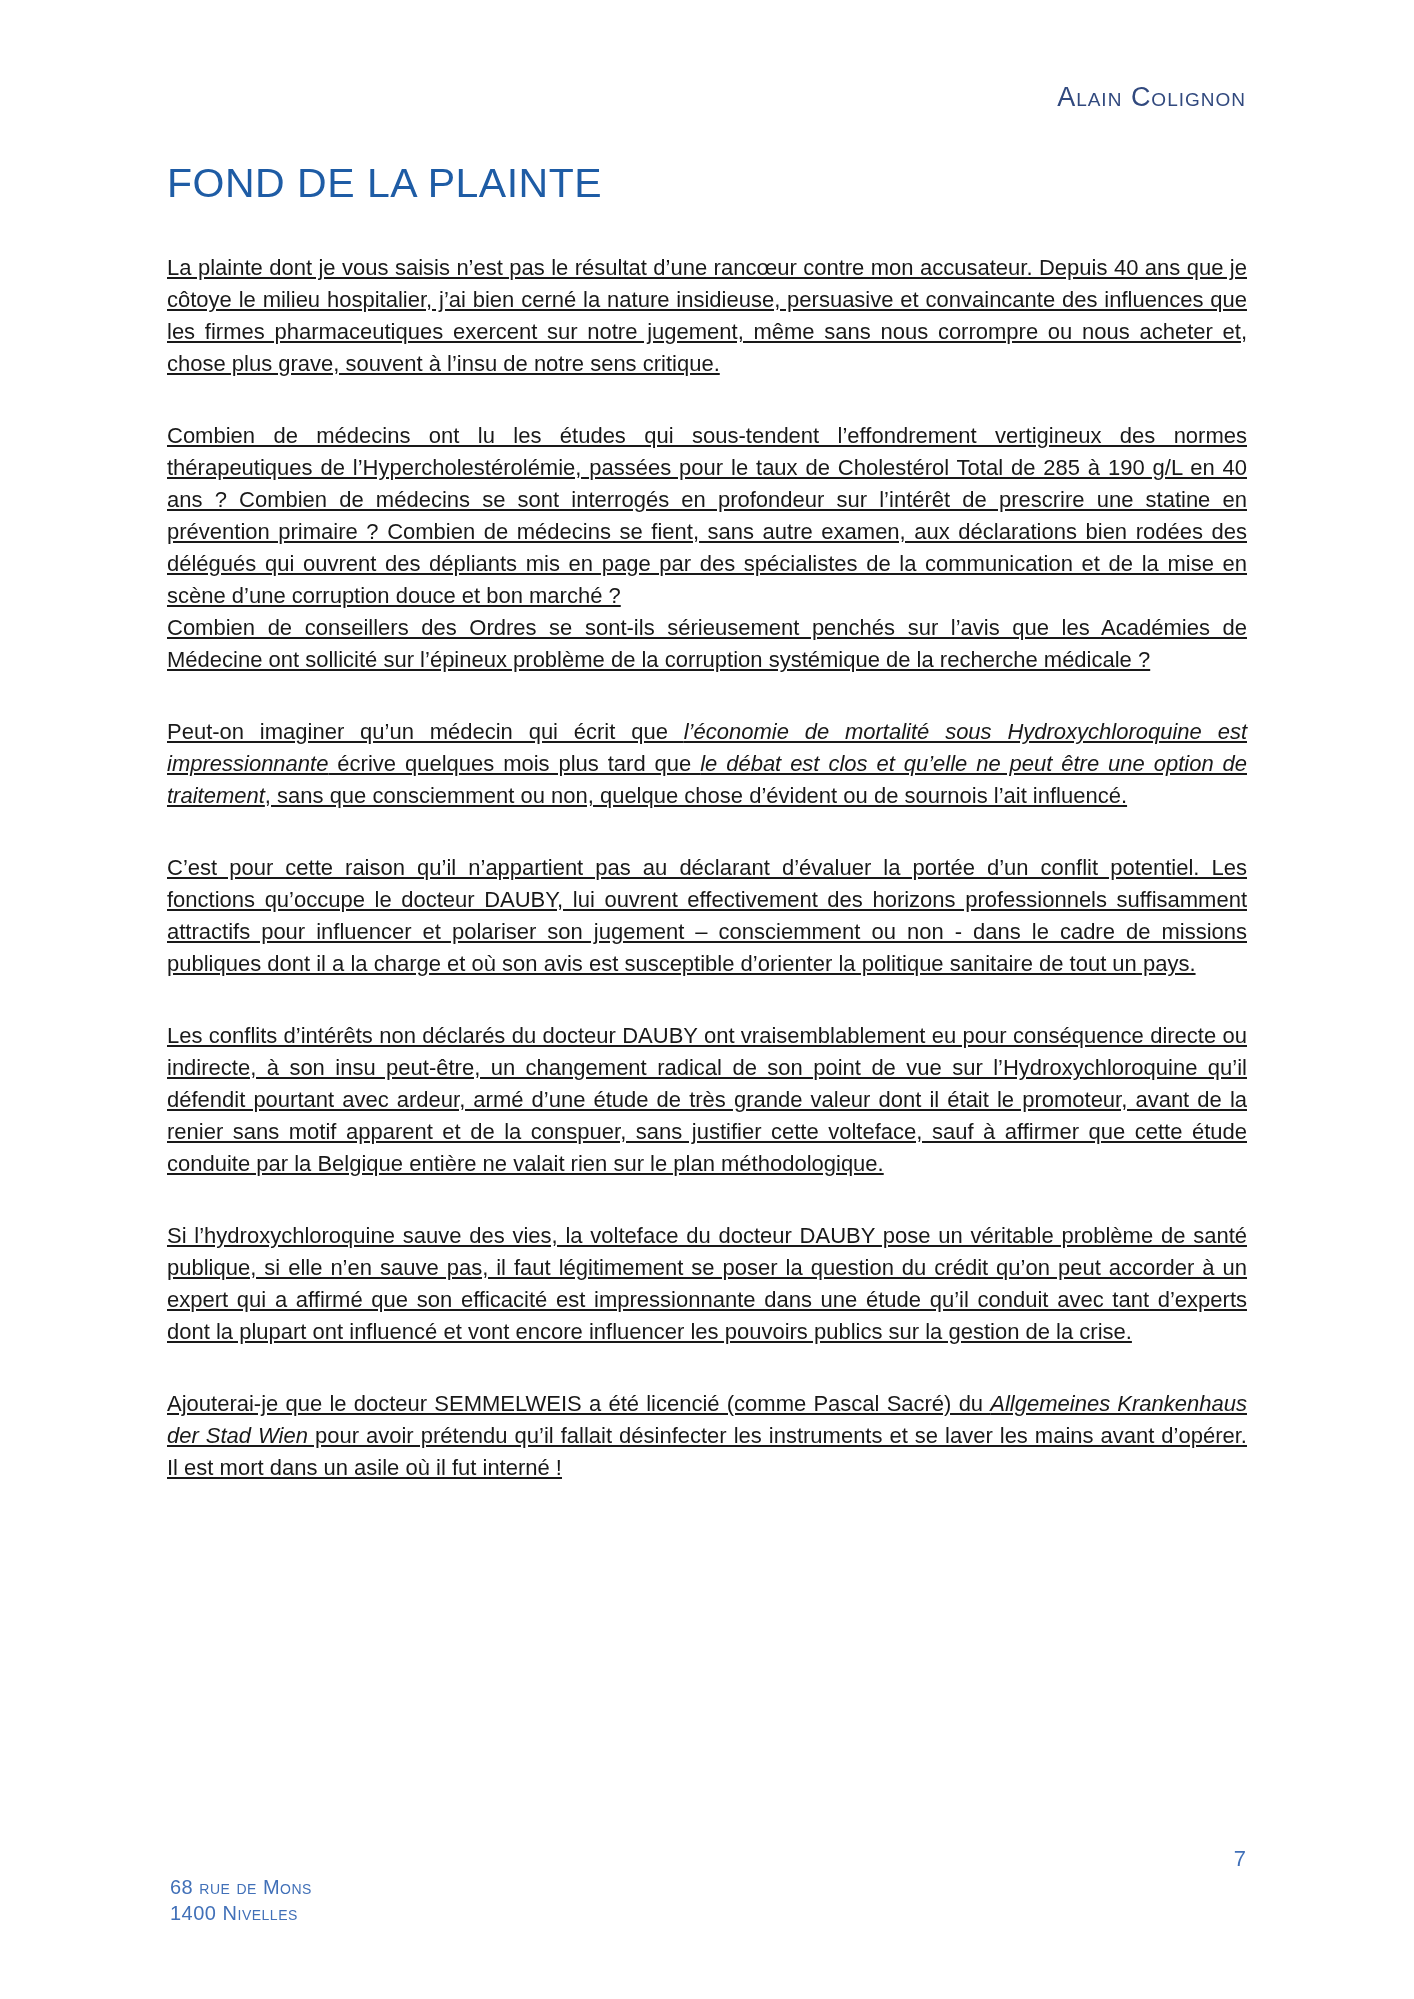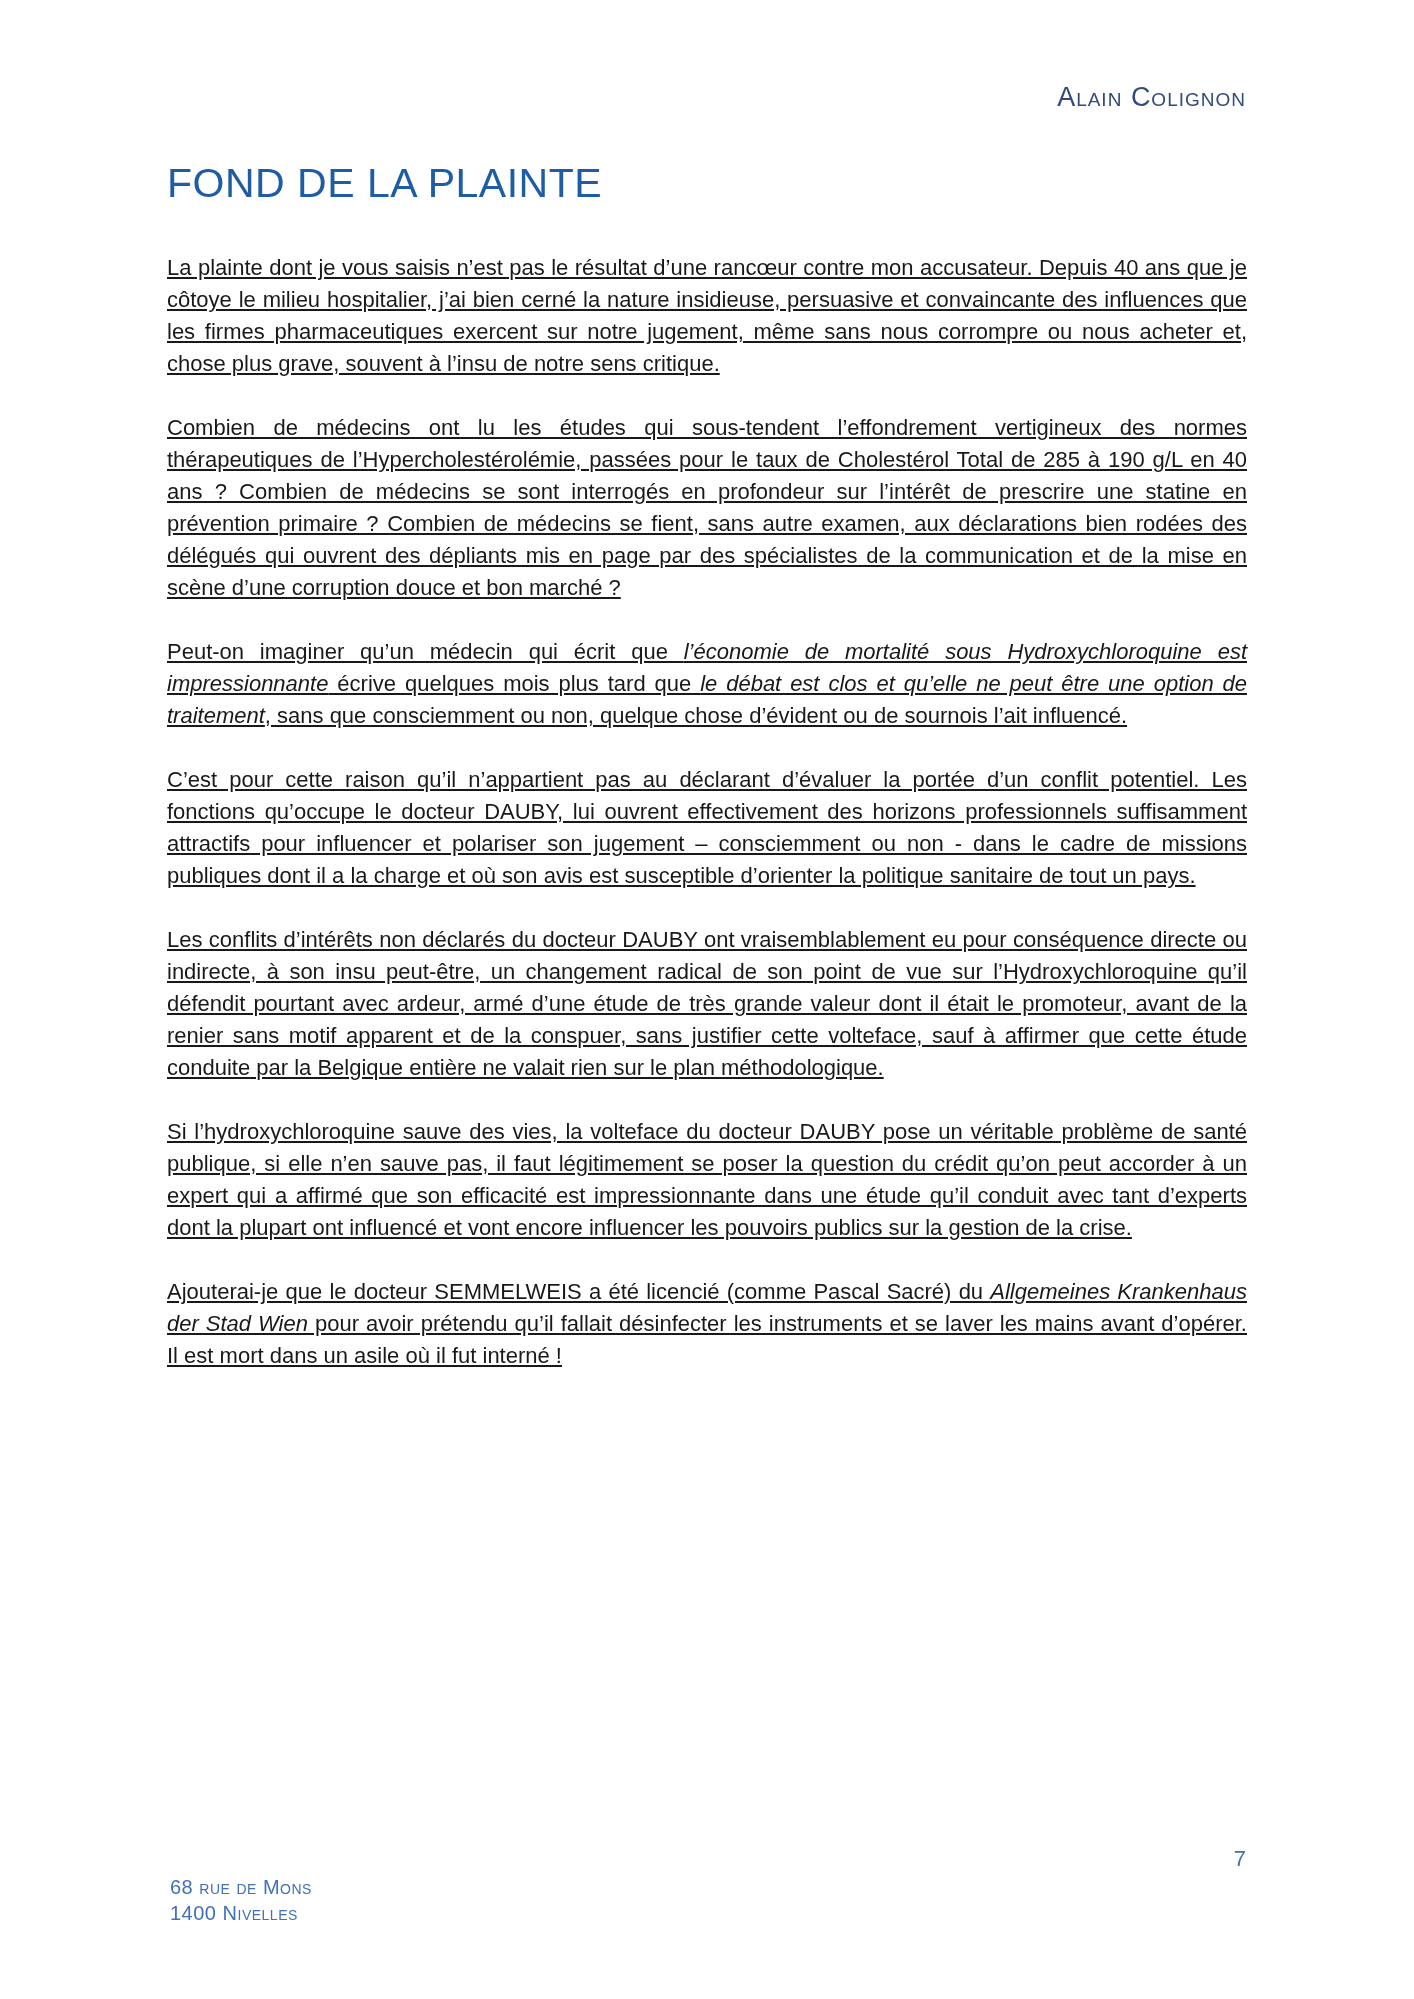--- a/index.html
+++ b/index.html
@@ -46,21 +46,21 @@
     top: 252px;
     left: 167px;
     width: 1080px;
     font-size: 22px;
     line-height: 32px;
     text-align: justify;
     color: var(--body-ink);
     text-decoration: underline;
   }
   .document-body p { margin: 0; }
-  .block + .block { margin-top: 32px; }
+  .block + .block { margin-top: 40px; }
   .italic { font-style: italic; }
   .highlight { background: var(--highlight-bg); padding: 1px 4px; }
   .page-number {
     position: absolute;
     top: 1846px;
     right: 168px;
     font-size: 22px;
     color: var(--footer-blue);
   }
   .page-footer {
@@ -84,20 +84,21 @@
   </div>
 
   <h1 class="page-title">FOND DE LA PLAINTE</h1>
 
   <div class="document-body">
       <div class="block">
         <p><span>La plainte dont je vous saisis n’est pas le résultat d’une rancœur contre mon accusateur. Depuis 40 ans que je côtoye le milieu hospitalier, j’ai bien cerné la nature insidieuse, persuasive et convaincante des influences que les firmes pharmaceutiques exercent sur notre jugement, même sans nous corrompre ou nous acheter et, chose plus grave, souvent à l’insu de notre sens critique.</span></p>
       </div>
       <div class="block">
         <p><span>Combien de médecins ont lu les études qui sous-tendent l’effondrement vertigineux des normes thérapeutiques de l’Hypercholestérolémie, passées pour le taux de Cholestérol Total de 285 à 190 g/L en 40 ans ? Combien de médecins se sont interrogés en profondeur sur l’intérêt de prescrire une statine en prévention primaire ? Combien de médecins se fient, sans autre examen, aux déclarations bien rodées des délégués qui ouvrent des dépliants mis en page par des spécialistes de la communication et de la mise en scène d’une corruption douce et bon marché ?</span></p>
+        <p><span>Combien de conseillers des Ordres se sont-ils sérieusement penchés sur l’avis que les Académies de Médecine ont sollicité sur l’épineux problème de la corruption systémique de la recherche médicale ?</span></p>
       </div>
       <div class="block">
         <p><span>Peut-on imaginer qu’un médecin qui écrit que </span><span class="italic">l’économie de mortalité sous Hydroxychloroquine est impressionnante</span><span> écrive quelques mois plus tard que </span><span class="italic">le débat est clos et qu’elle ne peut être une option de traitement</span><span>, sans que consciemment ou non, quelque chose d’évident ou de sournois l’ait influencé.</span></p>
       </div>
       <div class="block">
         <p><span>C’est pour cette raison qu’il n’appartient pas au déclarant d’évaluer la portée d’un conflit potentiel. Les fonctions qu’occupe le docteur DAUBY, lui ouvrent effectivement des horizons professionnels suffisamment attractifs pour influencer et polariser son jugement – consciemment ou non - dans le cadre de missions publiques dont il a la charge et où son avis est susceptible d’orienter la politique sanitaire de tout un pays.</span></p>
       </div>
       <div class="block">
         <p><span>Les conflits d’intérêts non déclarés du docteur DAUBY ont vraisemblablement eu pour conséquence directe ou indirecte, à son insu peut-être, un changement radical de son point de vue sur l’Hydroxychloroquine qu’il défendit pourtant avec ardeur, armé d’une étude de très grande valeur dont il était le promoteur, avant de la renier sans motif apparent et de la conspuer, sans justifier cette volteface, sauf à affirmer que cette étude conduite par la Belgique entière ne valait rien sur le plan méthodologique.</span></p>
       </div>

